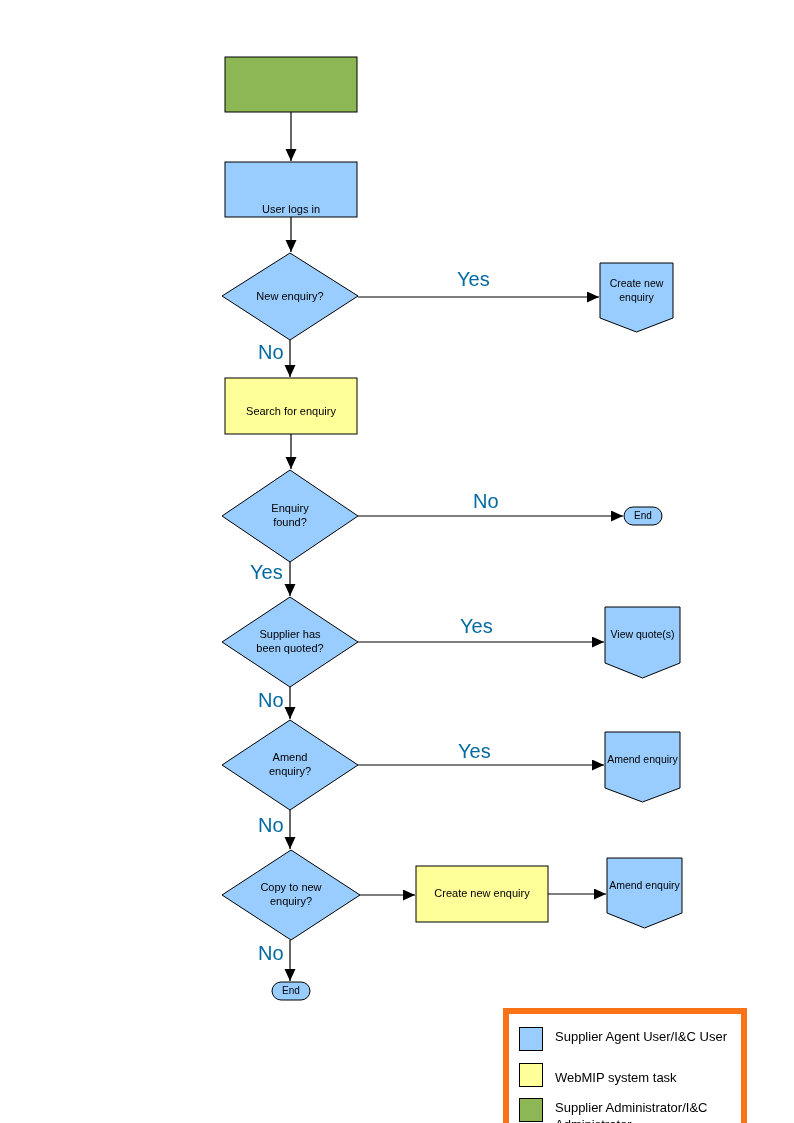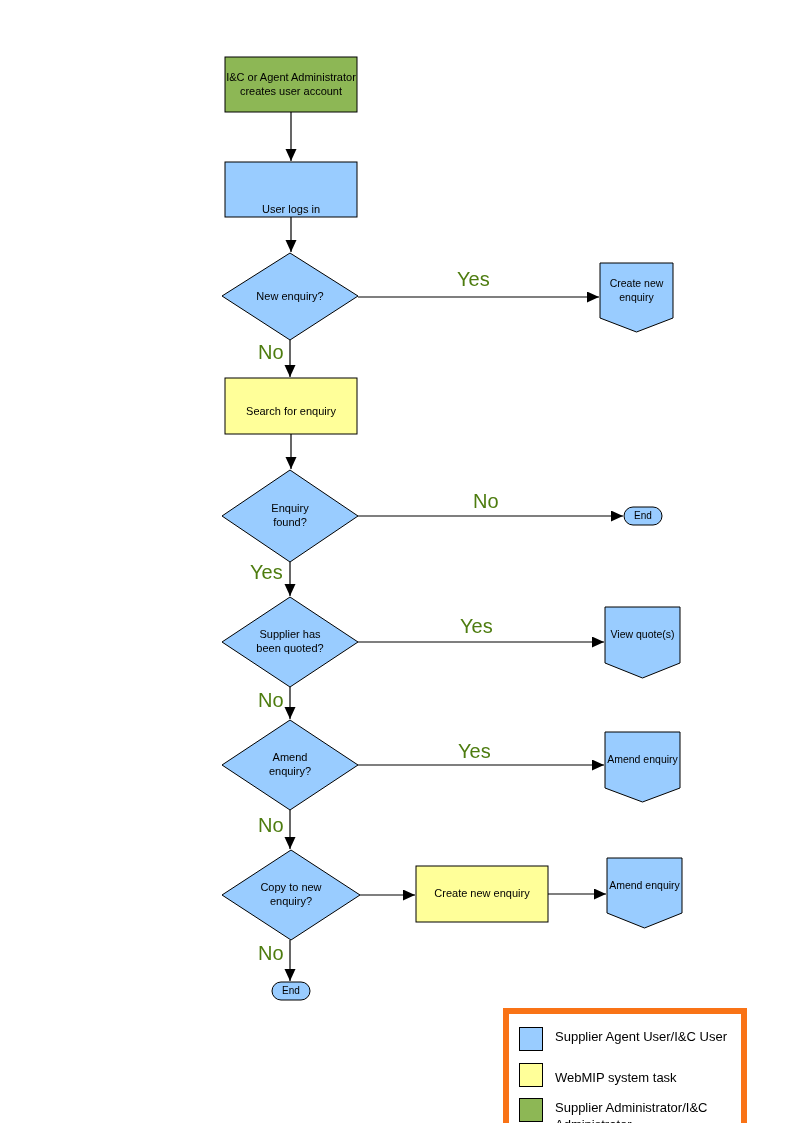--- a/index.html
+++ b/index.html
@@ -7,21 +7,21 @@
         font-family:"Liberation Sans", sans-serif;overflow:hidden;}
   svg{position:absolute;left:0;top:0;}
   .shape{stroke:#000000;stroke-width:1;}
   .connector{stroke:#000000;stroke-width:1.2;fill:none;}
   .node-label{position:absolute;display:flex;flex-direction:column;align-items:center;
               justify-content:center;text-align:center;color:#000000;
               font-size:11px;line-height:1.25;pointer-events:none;}
   .node-label span{display:block;}
   .small-label{font-size:10.5px;}
   .end-label{font-size:10px;}
-  .edge-label{position:absolute;font-size:20px;line-height:1.1;color:#4d7c0f;}
+  .edge-label{position:absolute;font-size:20px;line-height:1.1;color:#0369a1;}
   .legend{position:absolute;left:503px;top:1008px;width:244px;height:125px;
           border:6px solid #f97316;background:#ffffff;box-sizing:border-box;}
   .legend-row{position:absolute;left:10px;display:flex;align-items:flex-start;}
   .legend-swatch{width:22px;height:22px;border:1px solid #000000;flex:0 0 auto;}
   .legend-text{margin-left:12px;width:190px;font-size:13px;line-height:1.3;padding-top:2px;}
 </style>
 </head>
 <body>
 
 <div id="page">
@@ -58,24 +58,20 @@
     <polygon class="shape" points="290,597 358,642 290,687 222,642" fill="#99CCFF"></polygon>
     <polygon class="shape" points="605,607 680,607 680,663 642.5,678 605,663" fill="#99CCFF"></polygon>
     <polygon class="shape" points="290,720 358,765 290,810 222,765" fill="#99CCFF"></polygon>
     <polygon class="shape" points="605,732 680,732 680,788 642.5,802 605,788" fill="#99CCFF"></polygon>
     <polygon class="shape" points="291,850 360,895 291,940 222,895" fill="#99CCFF"></polygon>
     <rect class="shape" x="416" y="866" width="132" height="56" fill="#FFFF99"></rect>
     <polygon class="shape" points="607,858 682,858 682,913 644.5,928 607,913" fill="#99CCFF"></polygon>
     <rect class="shape" x="272" y="982" width="38" height="18" rx="9" ry="9" fill="#99CCFF"></rect>
   </svg>
 
-  <div class="node-label" style="left:225px;top:57px;width:132px;height:55px;">
-    <span>I&amp;C or Agent Administrator</span>
-    <span>creates user account</span>
-  </div>
   <div class="node-label" style="left:225px;top:162px;width:132px;height:55px;justify-content:flex-end;">
     <span>User logs in</span>
   </div>
   <div class="node-label" style="left:240px;top:253px;width:100px;height:87px;">
     <span>New enquiry?</span>
   </div>
   <div class="node-label small-label" style="left:600px;top:263px;width:73px;height:55px;">
     <span>Create new</span>
     <span>enquiry</span>
   </div>

